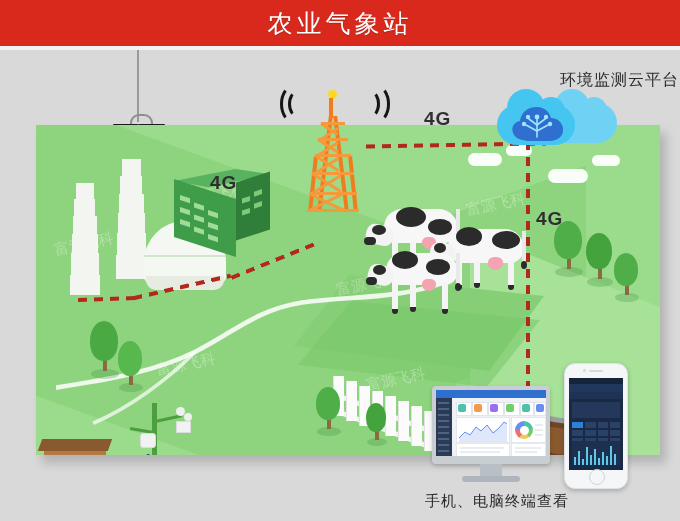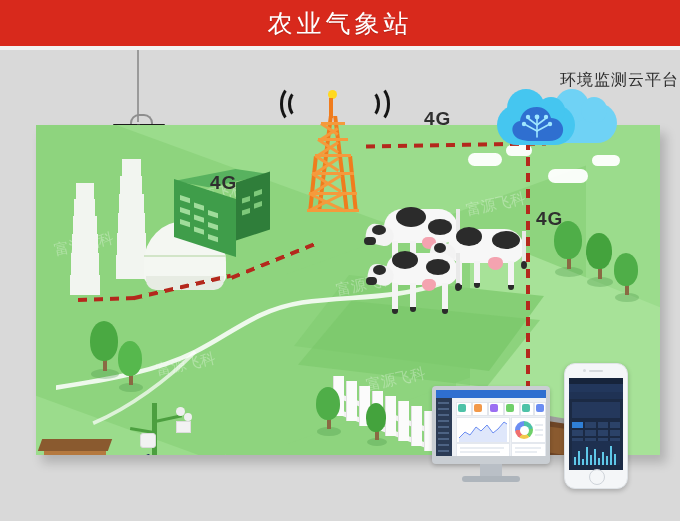--- a/index.html
+++ b/index.html
@@ -583,14 +583,15 @@
           <b style="left:30px;height:13px;"></b>
           <b style="left:34px;height:9px;"></b>
         <b style="left:38px;height:19px;"></b>
           <b style="left:42px;height:11px;"></b>
       </div>
     </div>
     <div class="ph-home"></div>
   </div>
 
   <div class="cap cap-cloud">环境监测云平台</div>
+  <div class="cap cap-term">手机、电脑终端查看</div>
 
 </div>
 
 </body></html>

